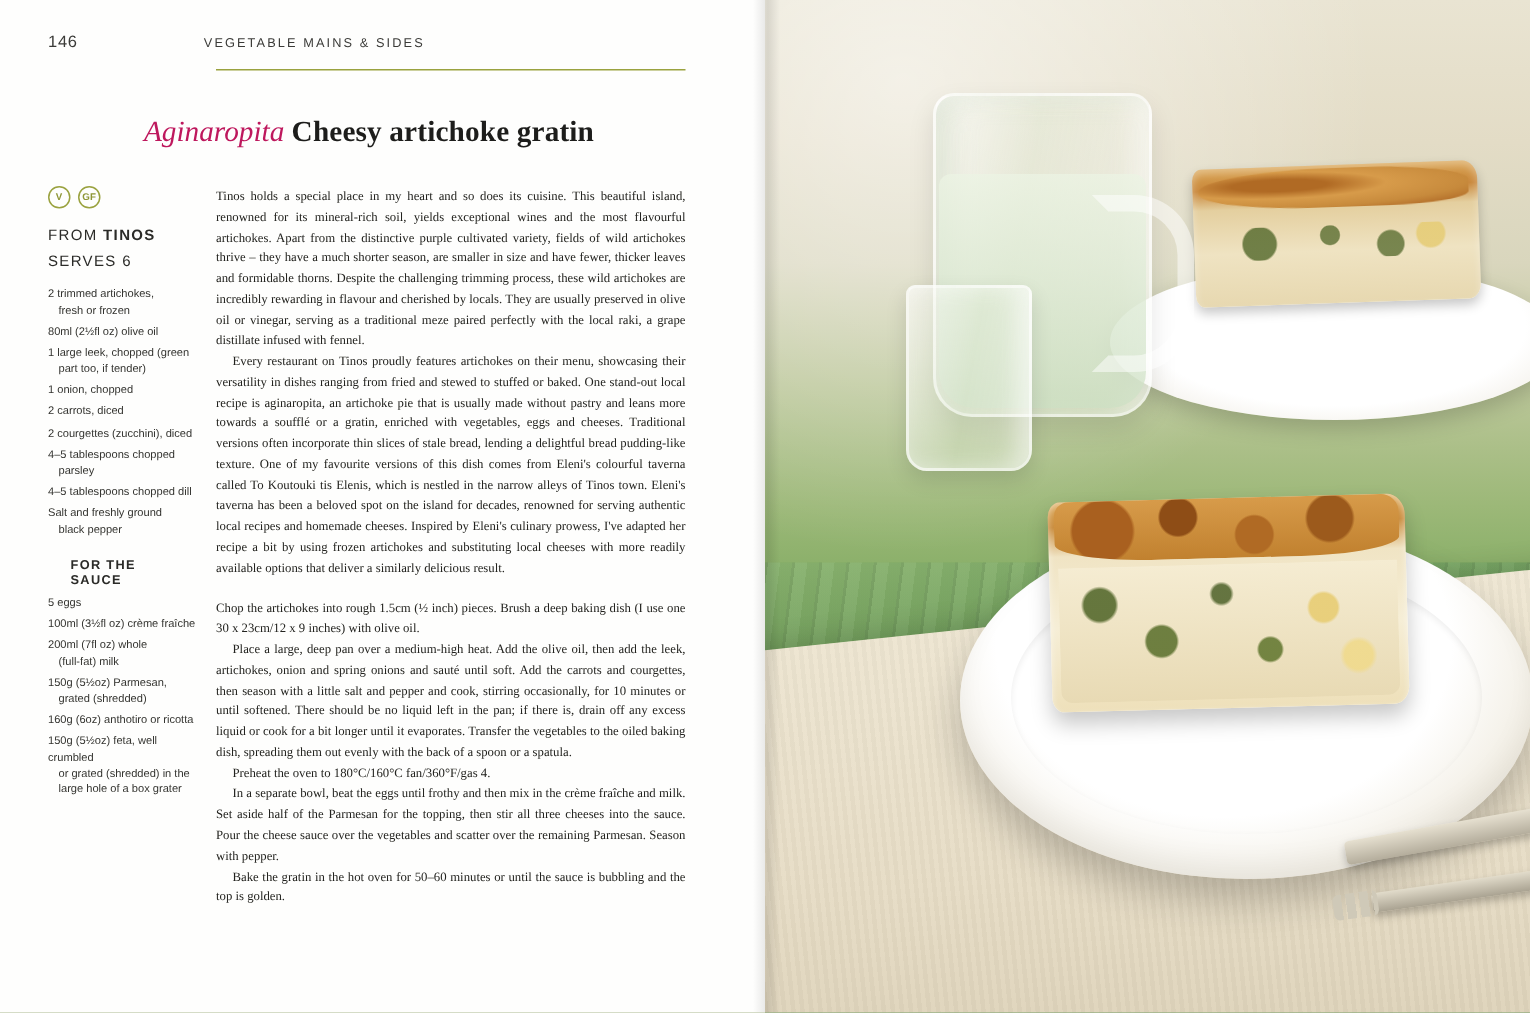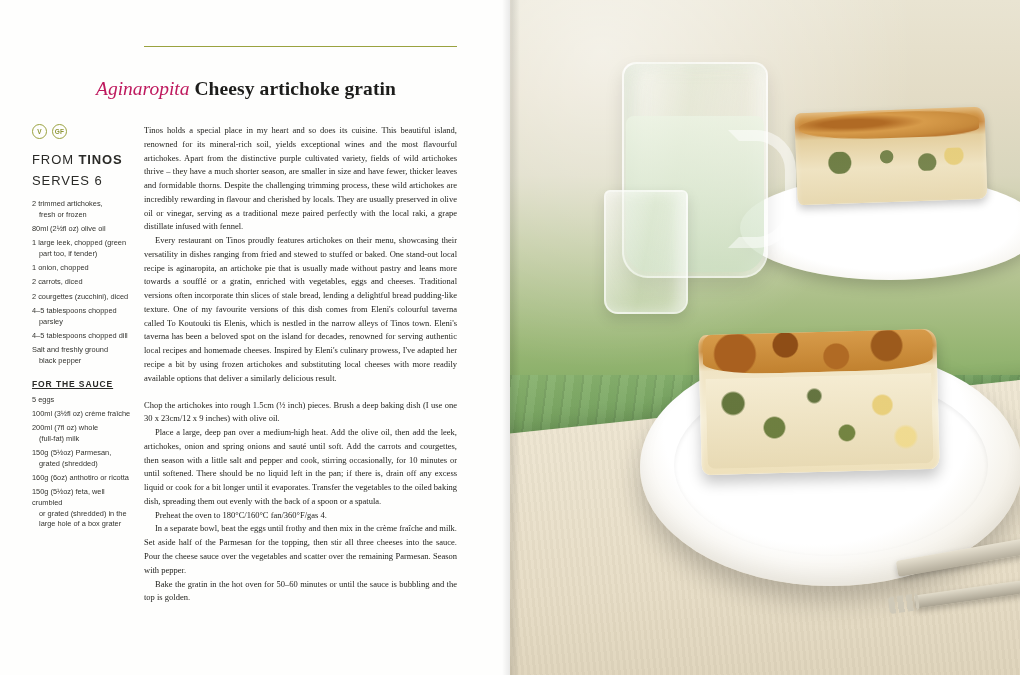--- a/index.html
+++ b/index.html
@@ -89,35 +89,34 @@
     border-radius: 50%;
     color: #8e9637;
     font-family: "Liberation Sans", sans-serif;
     font-size: 6.5px;
     font-weight: 700;
     display: flex; align-items: center; justify-content: center;
     letter-spacing: 0.2px;
   }
   .sb-label {
     font-family: "Liberation Sans", sans-serif;
-    font-size: 13px;
+    font-size: 10px;
     letter-spacing: 0.9px;
     color: #2b2b28;
     margin-bottom: 6px;
   }
   .sb-label strong { font-weight: 700; }
   .sb-label.serves { margin-bottom: 11px; }
   .sb-head {
     font-family: "Liberation Sans", sans-serif;
     font-size: 8.5px;
     letter-spacing: 0.9px;
     font-weight: 700;
     color: #2b2b28;
-    margin: 12px 0 6px;
-    text-decoration: underline;
+    margin: 12px 15px 6px;
   }
   .ing-list {
     list-style: none;
     margin: 0; padding: 0;
   }
   .ing-list li {
     font-family: "Liberation Sans", sans-serif;
     font-size: 7.4px;
     line-height: 1.45;
     color: #33332f;
@@ -338,20 +337,24 @@
     pointer-events: none;
   }
 </style>
 </head>
 <body>
 
 <div class="spread">
 
   <div class="page-left">
 
+    <div class="folio-row">
+      <span class="folio">146</span>
+      <span class="running-head">VEGETABLE MAINS &amp; SIDES</span>
+    </div>
 
     <div class="rule"></div>
 
     <div class="title-block">
       <div class="title-line">
         <span class="greek">Aginaropita</span>
         <span class="eng">Cheesy artichoke gratin</span>
       </div>
     </div>
 

